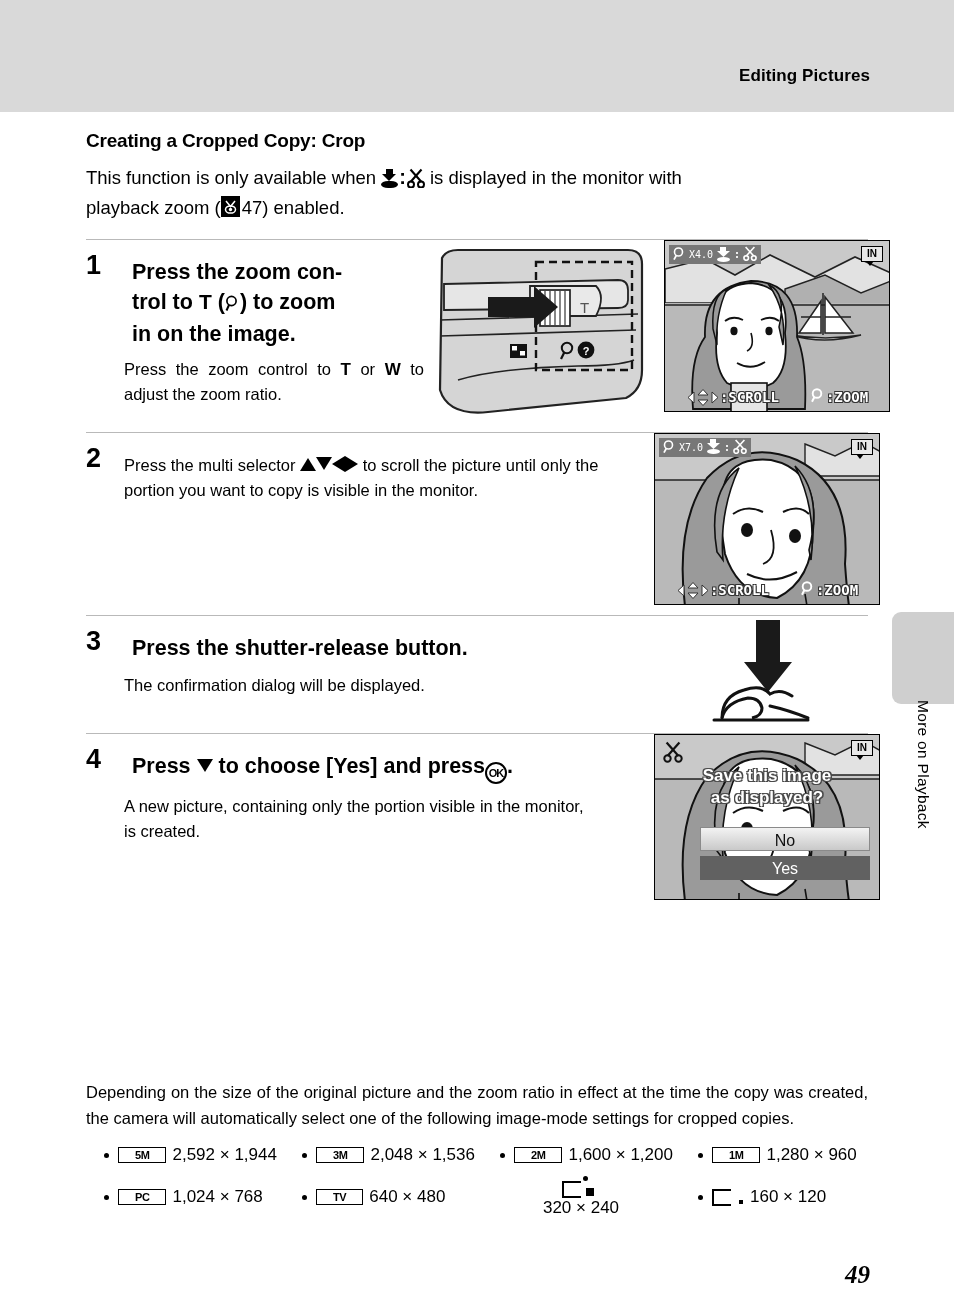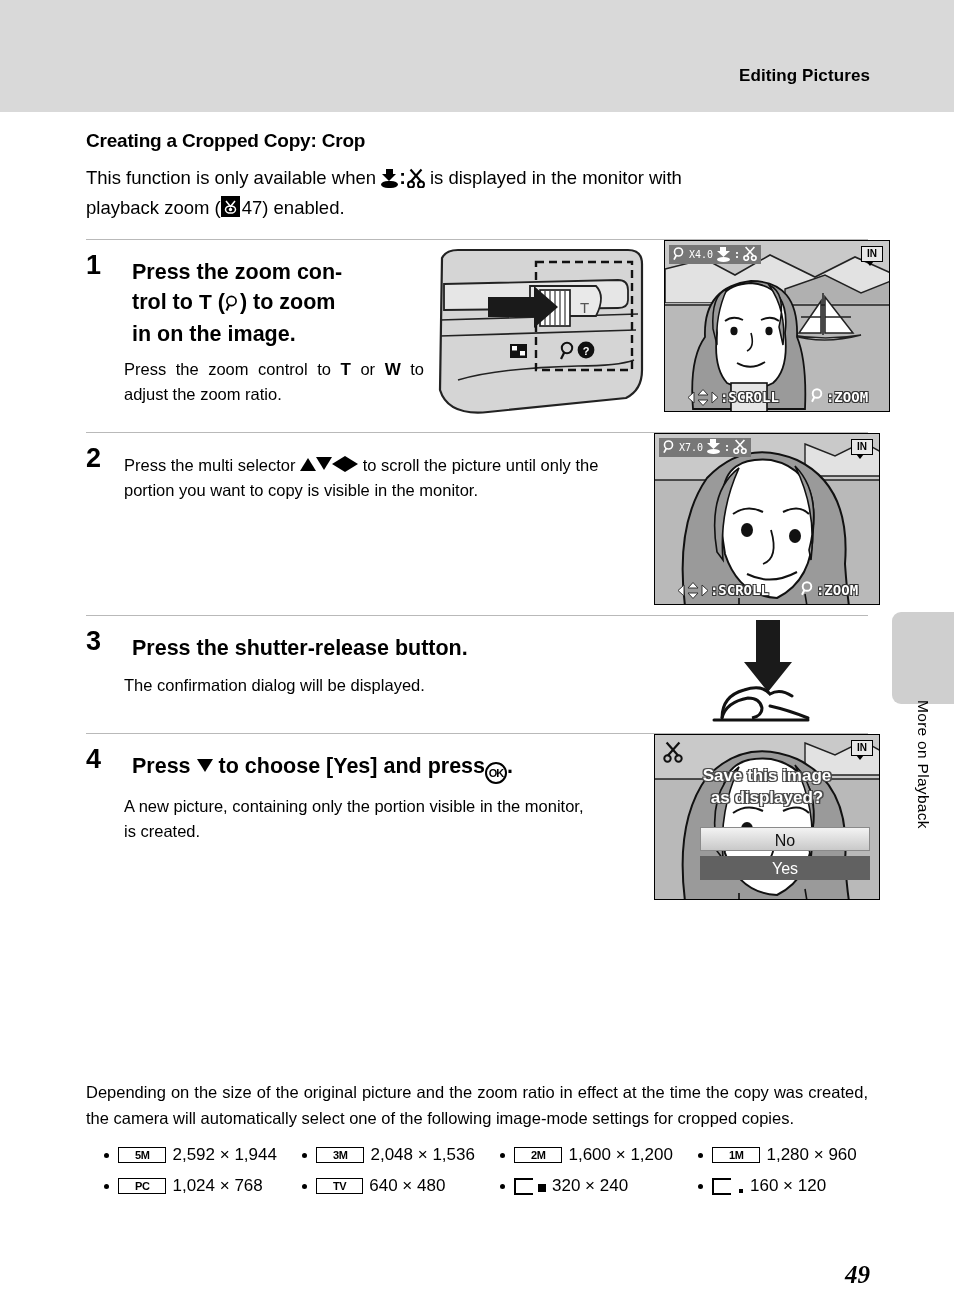--- a/index.html
+++ b/index.html
@@ -566,21 +566,21 @@
       <div class="mode-item" style="width:198px;">
         <span class="bullet"></span>
         <span class="mode-badge">PC</span>
         <span>1,024 × 768</span>
       </div>
       <div class="mode-item" style="width:198px;">
         <span class="bullet"></span>
         <span class="mode-badge">TV</span>
         <span>640 × 480</span>
       </div>
-      <div class="mode-item" style="width:198px;">
+      <div class="mode-item" style="width:198px;flex-direction:column;">
         <span class="bullet"></span>
         <span class="mode-badge corner big">
             <i></i>
             <b></b>
           </span>
         <span>320 × 240</span>
       </div>
       <div class="mode-item">
         <span class="bullet"></span>
         <span class="mode-badge corner small">

